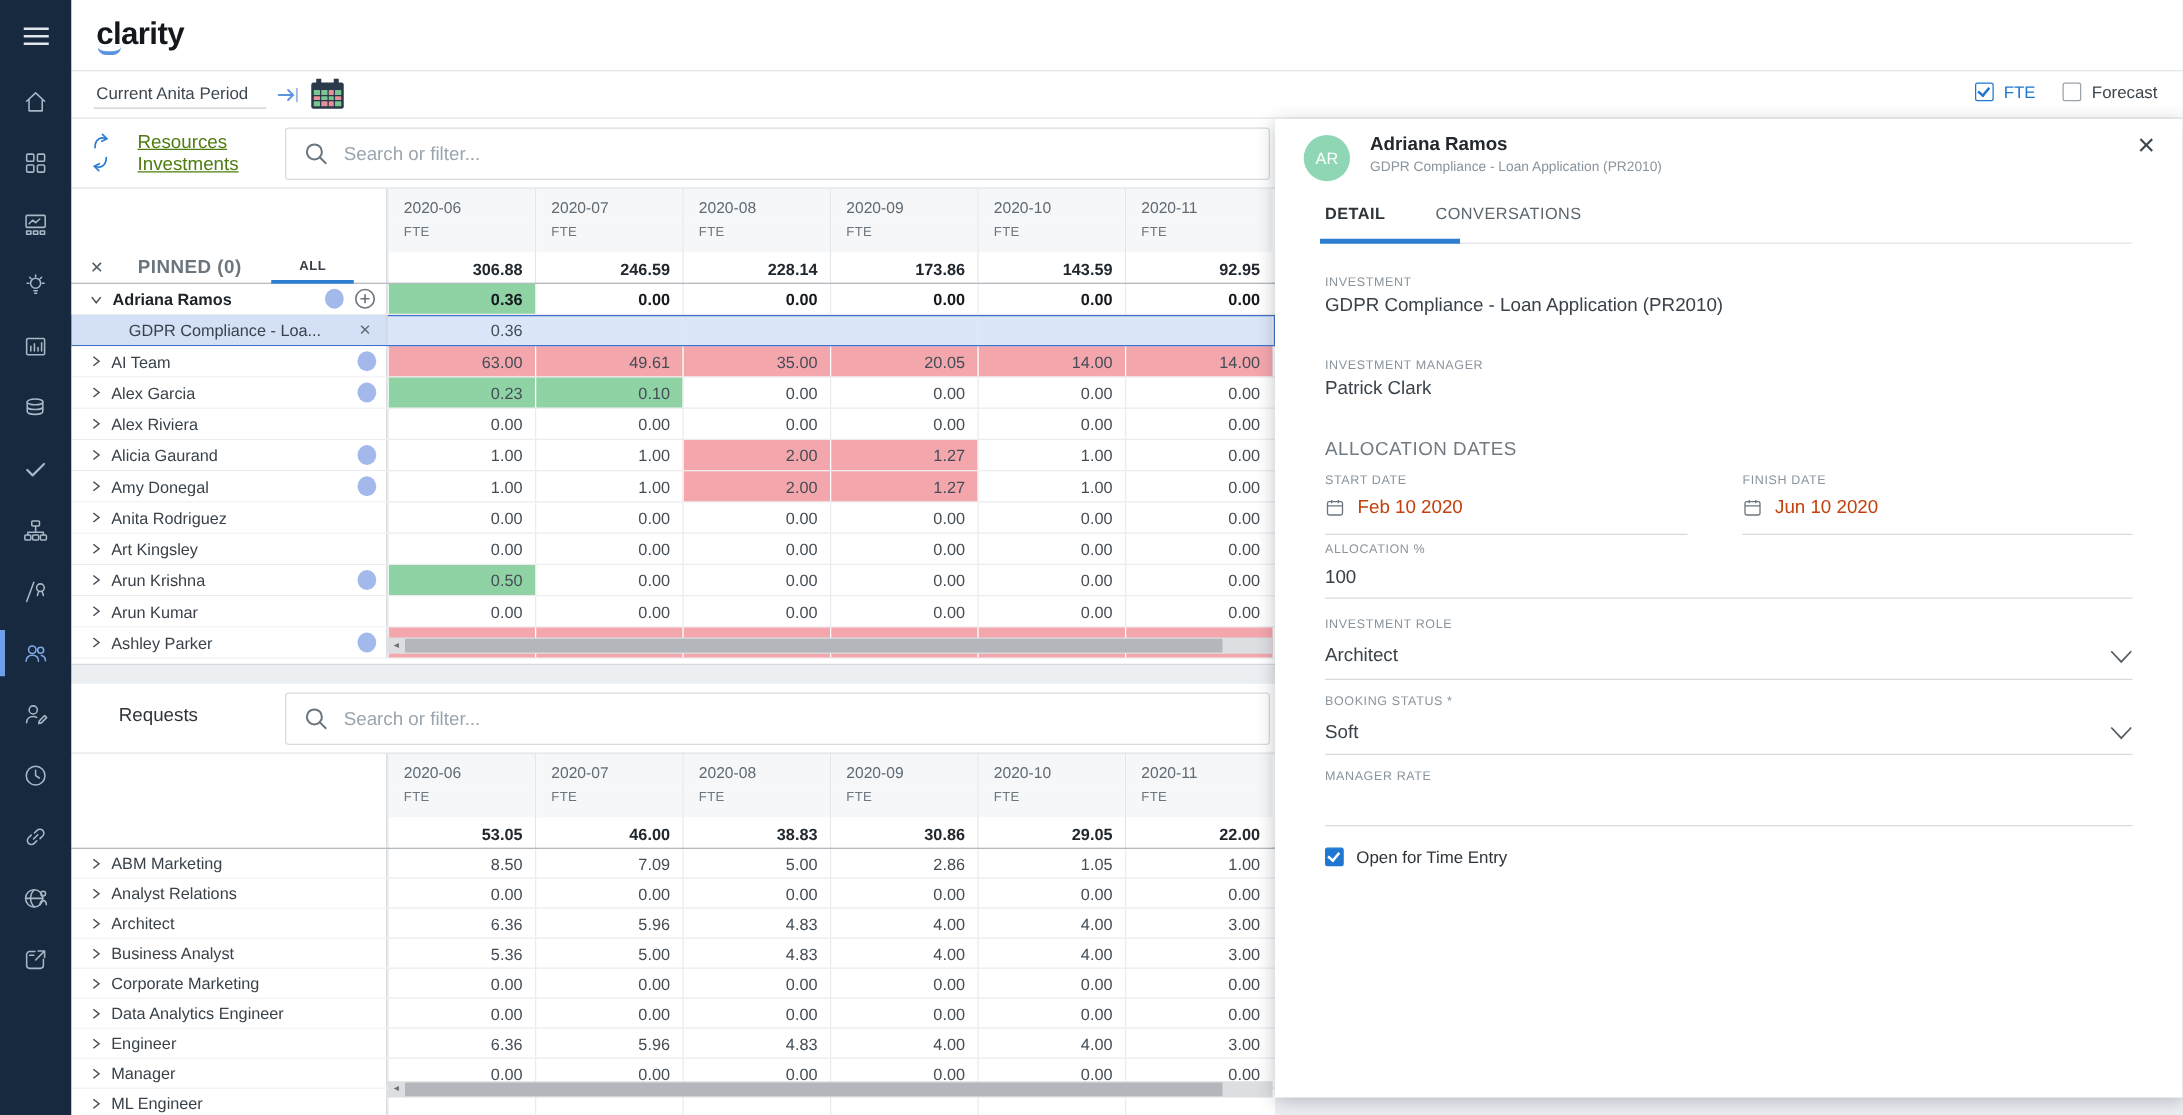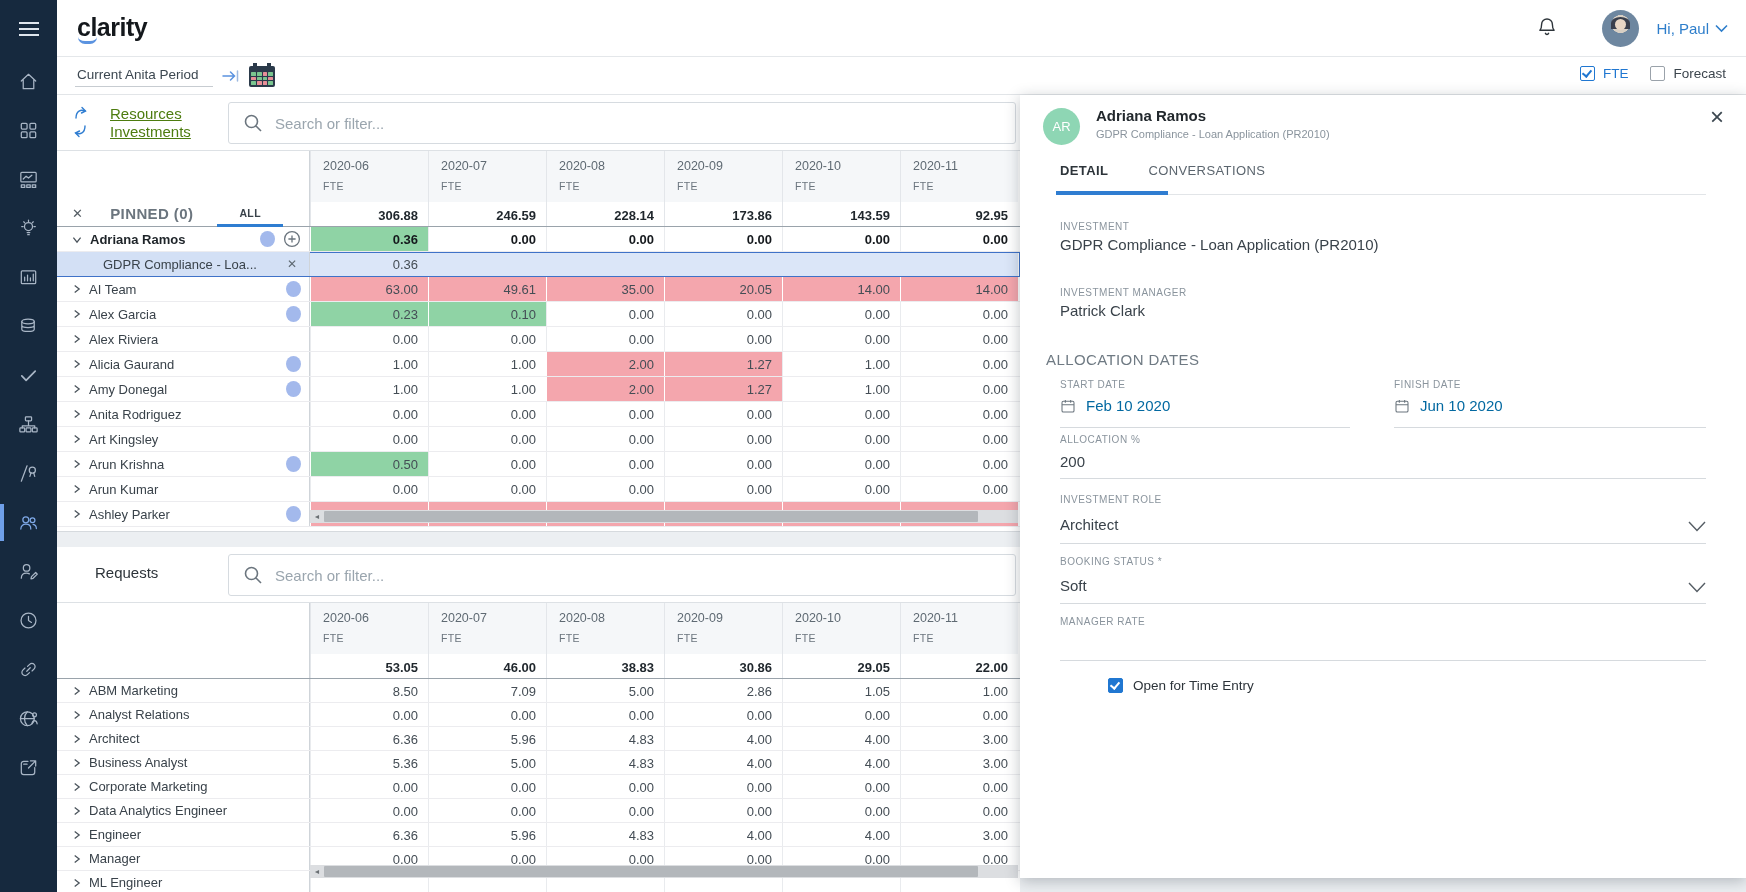--- a/index.html
+++ b/index.html
@@ -107,23 +107,23 @@
   #p-sub { position:absolute; left:76px; top:33px; font-size:11px; color:#8a949d; }
   .ptabs { position:absolute; left:40px; top:68px; display:flex; gap:40px; }
   .ptab { font-size:13px; letter-spacing:0.4px; color:#5b656e; cursor:pointer; }
   .ptab.active { color:#2d343a; font-weight:700; }
   #tabline { position:absolute; left:40px; right:40px; top:99px; height:1px; background:#e2e5e8; }
   #tabline::before { content:""; position:absolute; left:-4px; top:-3px; width:112px; height:4px; background:#2f7dd1; }
   .flabel { position:absolute; font-size:10px; letter-spacing:0.5px; color:#8a949d; }
   .fvalue { position:absolute; font-size:15px; color:#39424a; }
   .fsection { position:absolute; font-size:15px; letter-spacing:0.4px; color:#6f7a83; }
   .fline { position:absolute; height:1px; background:#d6dade; }
-  .datefield { position:absolute; display:flex; align-items:center; gap:10px; font-size:15px; color:#0369a1; }
+  .datefield { position:absolute; display:flex; align-items:center; gap:10px; font-size:15px; color:#c2410c; }
   .ddchev { position:absolute; right:40px; }
-  #p-checkrow { position:absolute; left:40px; top:583px; display:flex; align-items:center; gap:10px; font-size:13.5px; color:#2d343a; cursor:pointer;margin-left:48px; }
+  #p-checkrow { position:absolute; left:40px; top:583px; display:flex; align-items:center; gap:10px; font-size:13.5px; color:#2d343a; cursor:pointer; }
 </style>
 </head>
 <body>
 
 <div id="sidebar">
   <div id="hamburger">
       <span></span>
       <span></span>
       <span></span>
     </div>
@@ -225,35 +225,20 @@
       <div class="nav-item">
         <svg width="23" height="23" viewBox="0 0 24 24">
           <path d="M11.5 5.5H7A2.5 2.5 0 0 0 4.5 8v9A2.5 2.5 0 0 0 7 19.5h9a2.5 2.5 0 0 0 2.5-2.5V12M14 5h5.5v5.5M19.2 5.3 12 12.5M7 8.5h3.5"></path>
         </svg>
       </div>
     </div>
 </div>
 
 <div id="topbar">
   <div id="logo"><span>clarity</span><i></i></div>
-  <div id="topbar-right">
-    <span id="bell">
-      <svg width="24" height="24" viewBox="0 0 24 24" fill="none" stroke="#2d343a" stroke-width="1.4" stroke-linecap="round" stroke-linejoin="round">
-        <path d="M12 4a5.4 5.4 0 0 0-5.4 5.4c0 4.2-1.7 5.8-1.7 5.8h14.2s-1.7-1.6-1.7-5.8A5.4 5.4 0 0 0 12 4z"></path>
-        <path d="M10.4 18.3a1.7 1.7 0 0 0 3.2 0"></path>
-      </svg>
-    </span>
-    <span id="avatar"></span>
-    <span id="greeting">
-      <span>Hi, Paul</span>
-      <svg width="13" height="9" viewBox="0 0 13 9" fill="none" stroke="#2e7ecb" stroke-width="1.6">
-          <polyline points="1,1.5 6.5,7 12,1.5"></polyline>
-        </svg>
-    </span>
-  </div>
 </div>
 
 <div id="toolbar">
   <div id="time-period">
     <span class="tp-text">Current Anita Period</span>
     <svg width="20" height="14" viewBox="0 0 20 14" fill="none" stroke="#5b93e0" stroke-width="1.5" stroke-linecap="round">
         <path d="M2 7h11M9.5 3 13.5 7 9.5 11"></path>
         <path d="M16.5 2v10" stroke="#9db9e0"></path>
       </svg>
     <span class="cal-mini">
@@ -764,21 +749,21 @@
     <span class="ptab">CONVERSATIONS</span>
   </div>
   <div id="tabline"></div>
 
   <span class="flabel" style="left:40px; top:126px;">INVESTMENT</span>
   <span class="fvalue" style="left:40px; top:141px;">GDPR Compliance - Loan Application (PR2010)</span>
 
   <span class="flabel" style="left:40px; top:192px;">INVESTMENT MANAGER</span>
   <span class="fvalue" style="left:40px; top:207px;">Patrick Clark</span>
 
-  <span class="fsection" style="left:26px; top:256px;text-align:center;">ALLOCATION DATES</span>
+  <span class="fsection" style="left:40px; top:256px;text-align:center;">ALLOCATION DATES</span>
 
   <span class="flabel" style="left:40px; top:284px;">START DATE</span>
   <span class="datefield" style="left:40px; top:302px;">
     <svg width="16" height="16" viewBox="0 0 24 24" fill="none" stroke="#6b757e" stroke-width="1.6">
         <rect x="3" y="5" width="18" height="16" rx="2"></rect>
         <path d="M3 10h18M8 3v4M16 3v4"></path>
       </svg>
     <span>Feb 10 2020</span>
   </span>
   <span class="fline" style="left:40px; top:332px; width:290px;"></span>
@@ -787,21 +772,21 @@
   <span class="datefield" style="left:374px; top:302px;">
     <svg width="16" height="16" viewBox="0 0 24 24" fill="none" stroke="#6b757e" stroke-width="1.6">
         <rect x="3" y="5" width="18" height="16" rx="2"></rect>
         <path d="M3 10h18M8 3v4M16 3v4"></path>
       </svg>
     <span>Jun 10 2020</span>
   </span>
   <span class="fline" style="left:374px; top:332px; width:312px;"></span>
 
   <span class="flabel" style="left:40px; top:339px;">ALLOCATION %</span>
-  <span class="fvalue" style="left:40px; top:358px;">200</span>
+  <span class="fvalue" style="left:40px; top:358px;">100</span>
   <span class="fline" style="left:40px; top:383px; width:646px;"></span>
 
   <span class="flabel" style="left:40px; top:399px;">INVESTMENT ROLE</span>
   <span class="fvalue" style="left:40px; top:421px;">Architect</span>
   <span class="ddchev" style="top:423px;">
     <svg width="18" height="11" viewBox="0 0 18 11" fill="none" stroke="#555d64" stroke-width="1.4">
         <polyline points="1,1 9,9.5 17,1"></polyline>
       </svg>
   </span>
   <span class="fline" style="left:40px; top:448px; width:646px;"></span>

